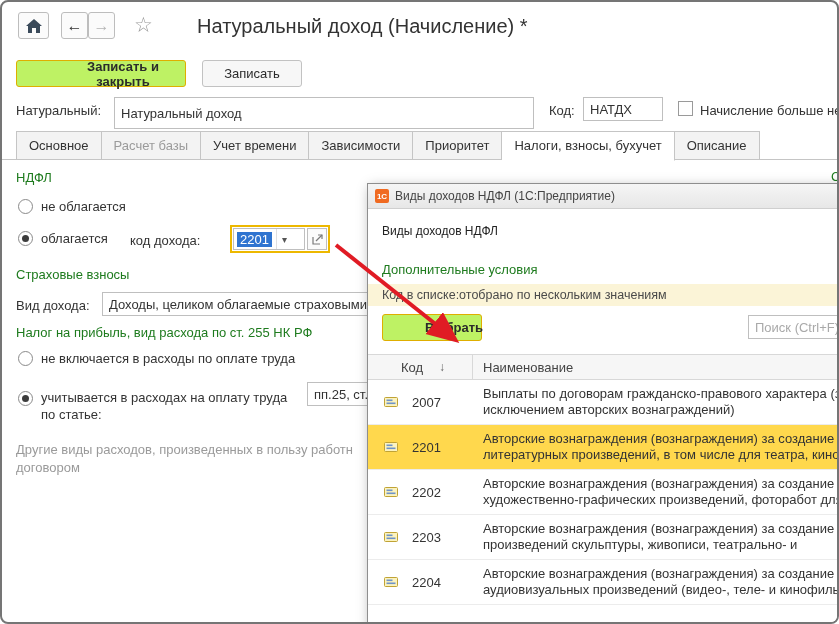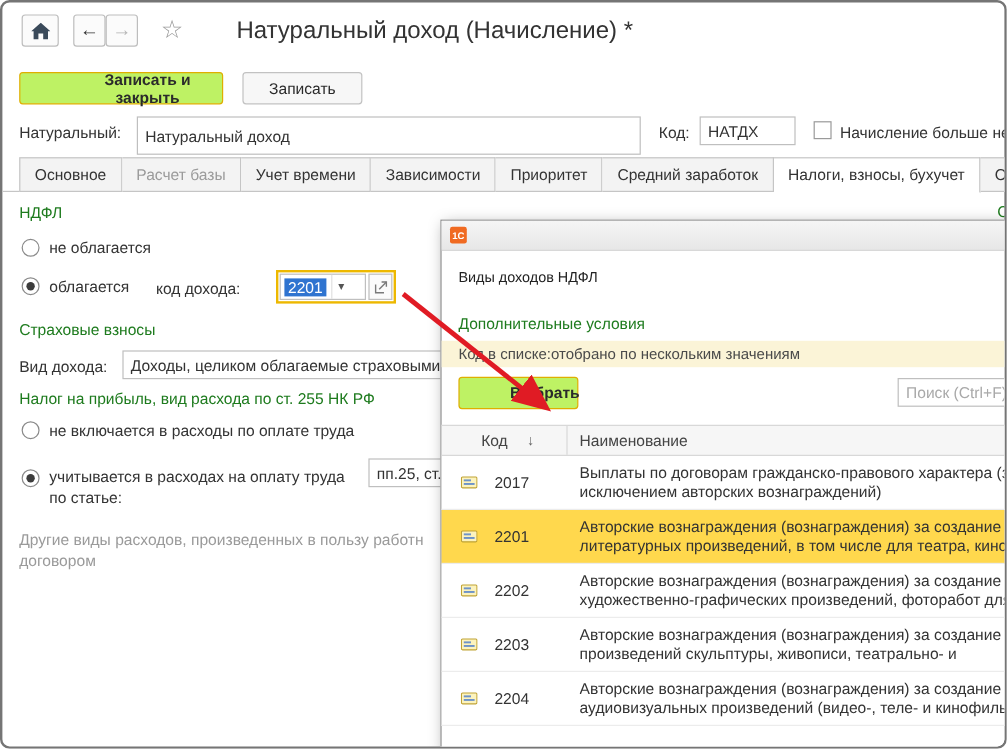--- a/index.html
+++ b/index.html
@@ -86,21 +86,20 @@
   <input class="text abs" style="left: 581px; top: 95px; width: 80px; height: 24px;" value="НАТДХ">
   <span class="abs checkbox" style="left:676px;top:99px"></span>
   <span class="abs nowrap" style="left:698px;top:101px">Начисление больше не</span>
 
   <div class="tabs">
     <div class="tab">Основное</div>
     <div class="tab disabled">Расчет базы</div>
     <div class="tab">Учет времени</div>
     <div class="tab">Зависимости</div>
     <div class="tab">Приоритет</div>
-    <div class="tab">Средний заработок</div>
     <div class="tab active">Налоги, взносы, бухучет</div>
     <div class="tab">Описание</div>
   </div>
 
   <div class="abs green" style="left:14px;top:168px">НДФЛ</div>
   <div class="abs green" style="left:829px;top:167px">С</div>
 
   <div class="abs radio-row" style="left:16px;top:197px">
     <span class="radio"></span>
     <span>не облагается</span>
@@ -146,20 +145,21 @@
     <span>пп.25, ст.</span>
     <span class="arr">▾</span>
   </div>
 
   <div class="abs gray nowrap" style="left:14px;top:440px">Другие виды расходов, произведенных в пользу работн</div>
   <div class="abs gray nowrap" style="left:14px;top:458px">договором</div>
 
   <div class="popup">
     <div class="popup-titlebar">
       <span class="app-icon">1С</span>
+      <span class="nowrap">Виды доходов НДФЛ (1С:Предприятие)</span>
     </div>
     <div class="popup-title">Виды доходов НДФЛ</div>
     <a class="popup-link green">Дополнительные условия</a>
     <div class="info-bar">
       <span>Код в списке:отобрано по нескольким значениям</span>
     </div>
     <button class="cbtn yellow" style="left:14px;top:130px;width:100px">Выбрать</button>
     <input class="text" style="position: absolute; left: 380px; top: 131px; width: 130px; height: 24px;" placeholder="Поиск (Ctrl+F)">
 
     <div class="thead">
@@ -171,21 +171,21 @@
         <span>Наименование</span>
       </div>
     </div>
 
     <div class="trow" style="top:196px">
       <span class="row-icon"><svg width="14" height="12" viewBox="0 0 14 12">
             <rect x="0.5" y="1.5" width="13" height="9" rx="1" fill="#FCF3BE" stroke="#C0A335"></rect>
             <rect x="2.5" y="3.5" width="6" height="1.6" fill="#6E93C8"></rect>
             <rect x="2.5" y="6.5" width="9" height="1.6" fill="#6E93C8"></rect>
           </svg></span>
-      <span class="row-code">2017</span>
+      <span class="row-code">2007</span>
       <div class="row-name">
         <div>Выплаты по договорам гражданско-правового характера (за</div>
         <div>исключением авторских вознаграждений)</div>
       </div>
     </div>
 
     <div class="trow sel-row" style="top:241px">
       <span class="row-icon"><svg width="14" height="12" viewBox="0 0 14 12">
             <rect x="0.5" y="1.5" width="13" height="9" rx="1" fill="#FCF3BE" stroke="#C0A335"></rect>
             <rect x="2.5" y="3.5" width="6" height="1.6" fill="#6E93C8"></rect>

